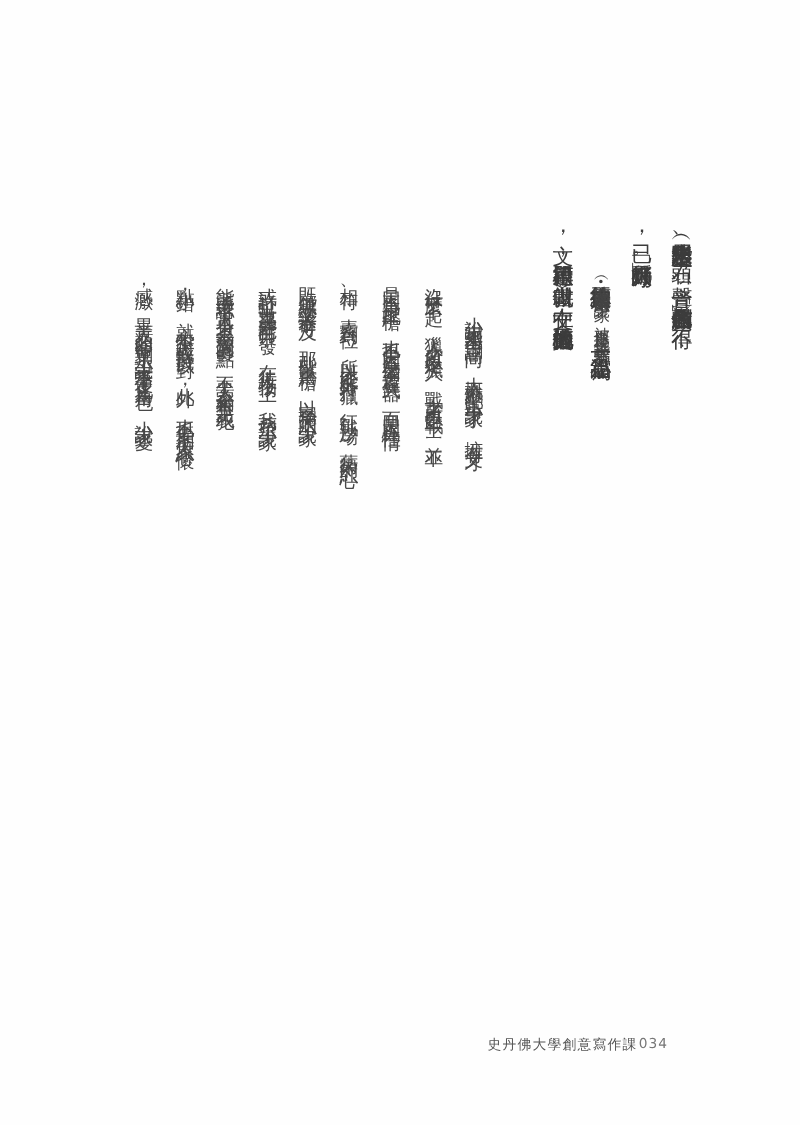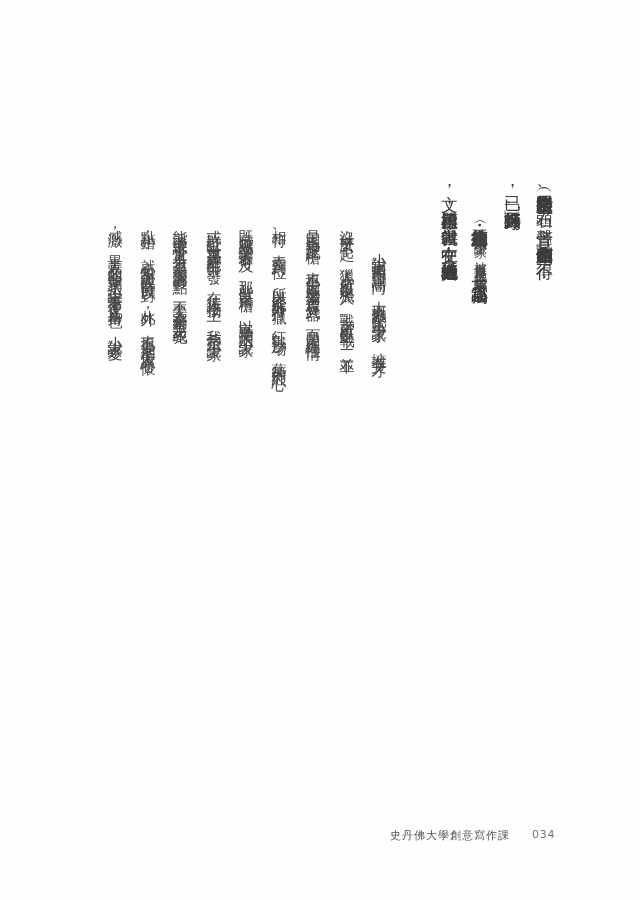--- a/index.html
+++ b/index.html
@@ -32,21 +32,21 @@
     letter-spacing: 3.3px;
     color: #474747;
   }
   .footer-title {
     position: absolute; left: 390px; top: 828px;
     font-family: Liberation Sans, sans-serif;
     font-size: 11px; letter-spacing: 1px;
     color: #555; white-space: nowrap;
   }
   .footer-page {
-    position: absolute; left: 532px; top: 828px;
+    position: absolute; left: 511px; top: 828px;
     font-family: "DejaVu Sans", sans-serif;
     font-size: 11px; letter-spacing: 0.8px;
     color: #777; white-space: nowrap;
   }
 </style>
 </head>
 <body>
 
 <div class="page">
 

